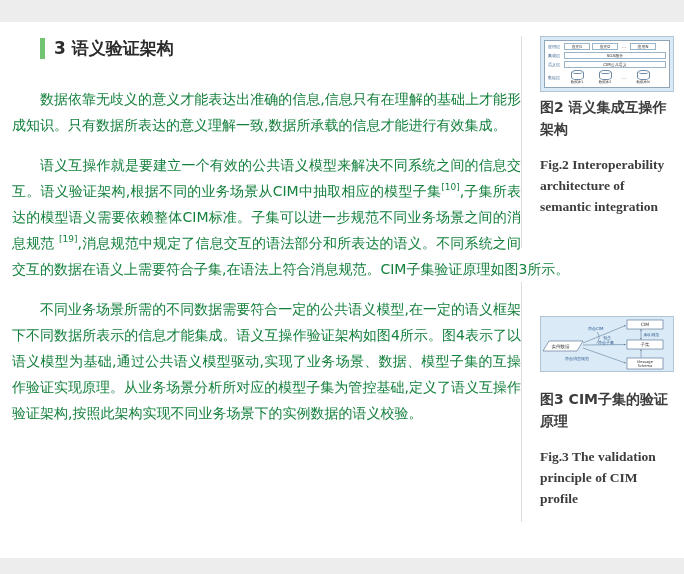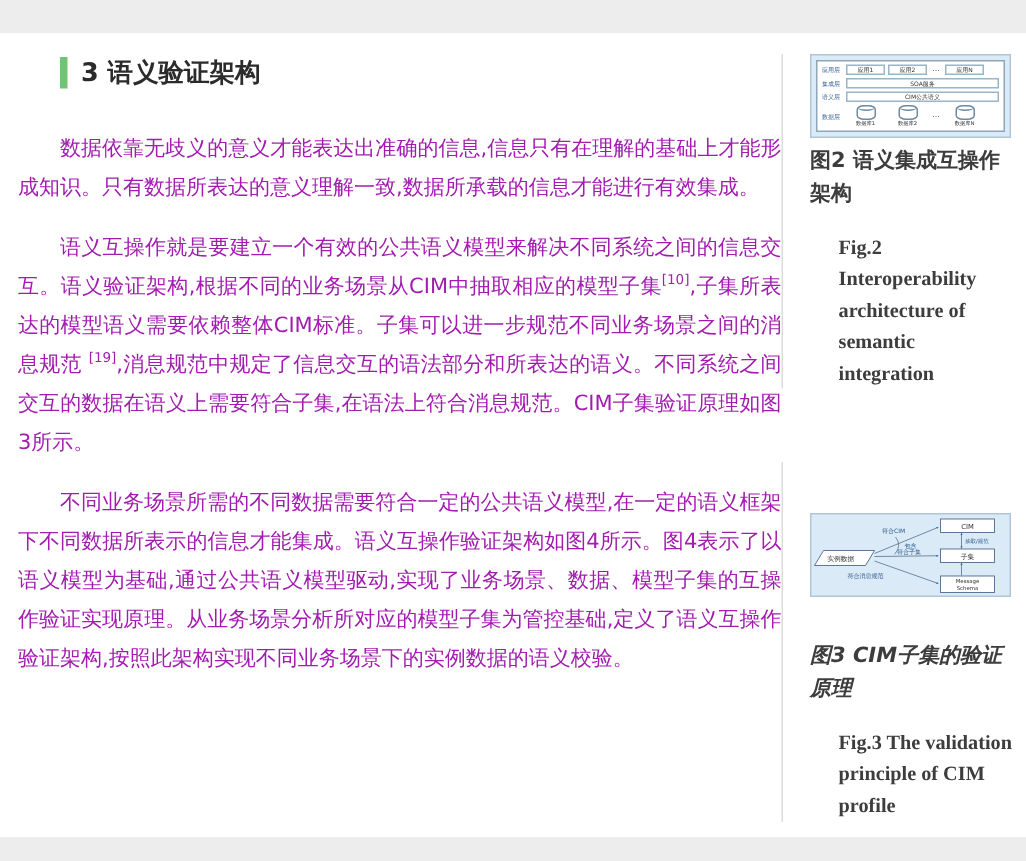--- a/index.html
+++ b/index.html
@@ -10,37 +10,37 @@
   .band.bottom{bottom:0;height:16px;}
   .content{position:absolute;top:22px;bottom:16px;left:0;right:0;
            padding:14px 8px 0 12px;overflow:hidden;}
 
   
   .sec-title{margin:0 0 26px 0;height:24px;display:flex;align-items:center;gap:9px;
              font-size:17px;font-weight:700;color:#2b2b2b;padding-left:28px;}
   .accent{display:inline-block;width:5px;height:21px;background:#72c472;flex:none;}
 
   
-  .para{margin:14px 0 0 0;font-size:14px;line-height:26px;color:#a21caf;
+  .para{margin:14px 0 0 0;font-size:14px;line-height:26px;color:#15803d;
         text-indent:2em;text-align:justify;}
   .para sup{font-size:9px;line-height:0;vertical-align:super;}
 
   
   .fig-float{float:right;width:136px;padding-left:18px;border-left:1px solid #dcdcdc;box-sizing:content-box;}
   .fig-float.f1{min-height:212px;}
   .fig-float.f2{min-height:240px;}
 
   .fig-panel{width:134px;height:56px;background:#daeaf6;border:1px solid #aec6d8;box-sizing:border-box;}
   .f1 .fig-panel{margin-top:0;}
   .f2 .fig-panel{margin-top:34px;}
 
   .cap-zh{margin-top:4px;font-size:14px;font-weight:700;line-height:22px;color:#3d3d3d;}
-  .f2 .cap-zh{margin-top:28px;font-style:italic;}
+  .f2 .cap-zh{margin-top:16px;}
   .cap-en{margin-top:14px;font-family:"Liberation Serif",serif;font-weight:700;
-          font-size:13.5px;line-height:21px;color:#3d3d3d;margin-left:19px;}
+          font-size:13.5px;line-height:21px;color:#3d3d3d;}
 
   
   .f2i{margin:3px;height:48px;background:#fff;border:1px solid #8fa6b8;box-sizing:border-box;
        padding:2px 3px;display:flex;flex-direction:column;justify-content:space-between;}
   .f2row{display:flex;align-items:center;gap:2px;}
   .f2lab{font-size:4px;line-height:1;color:#2f5b8f;width:14px;flex:none;}
   .f2box{border:1px solid #9ab4c8;background:#fff;height:7px;line-height:6px;
          font-size:4px;color:#333;text-align:center;box-sizing:border-box;}
   .f2box.sm{width:26px;flex:none;}
   .f2box.wide{flex:1;}

